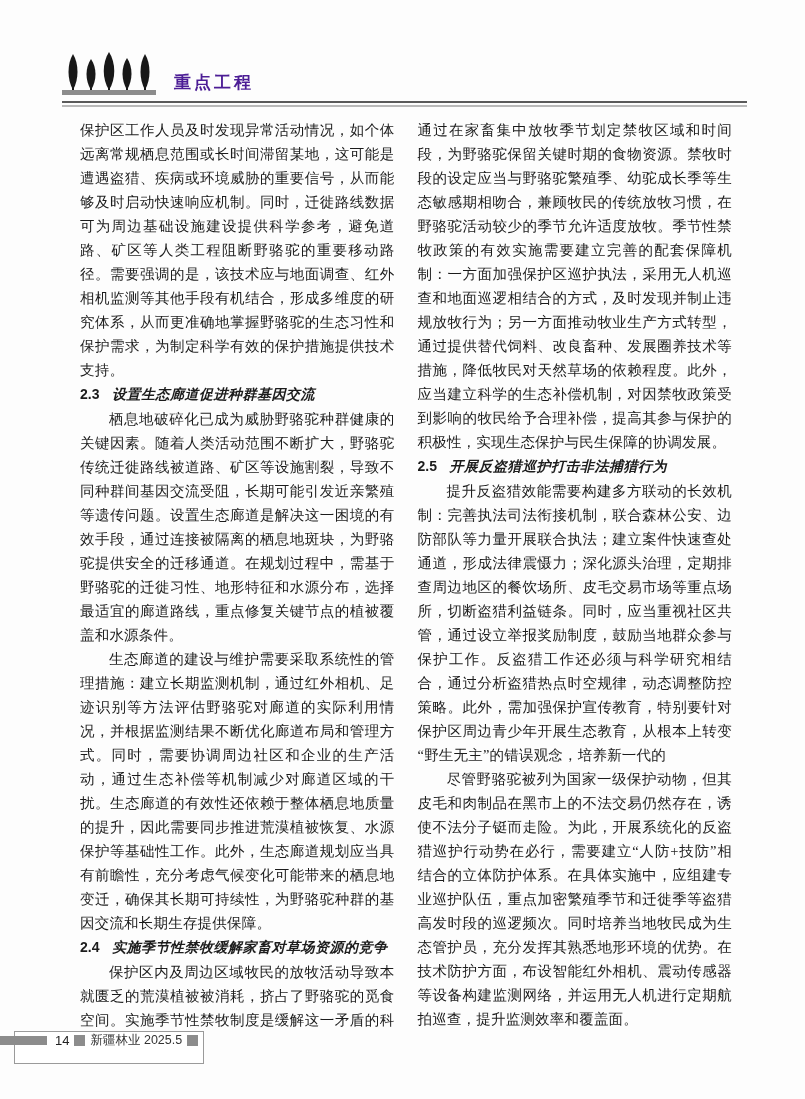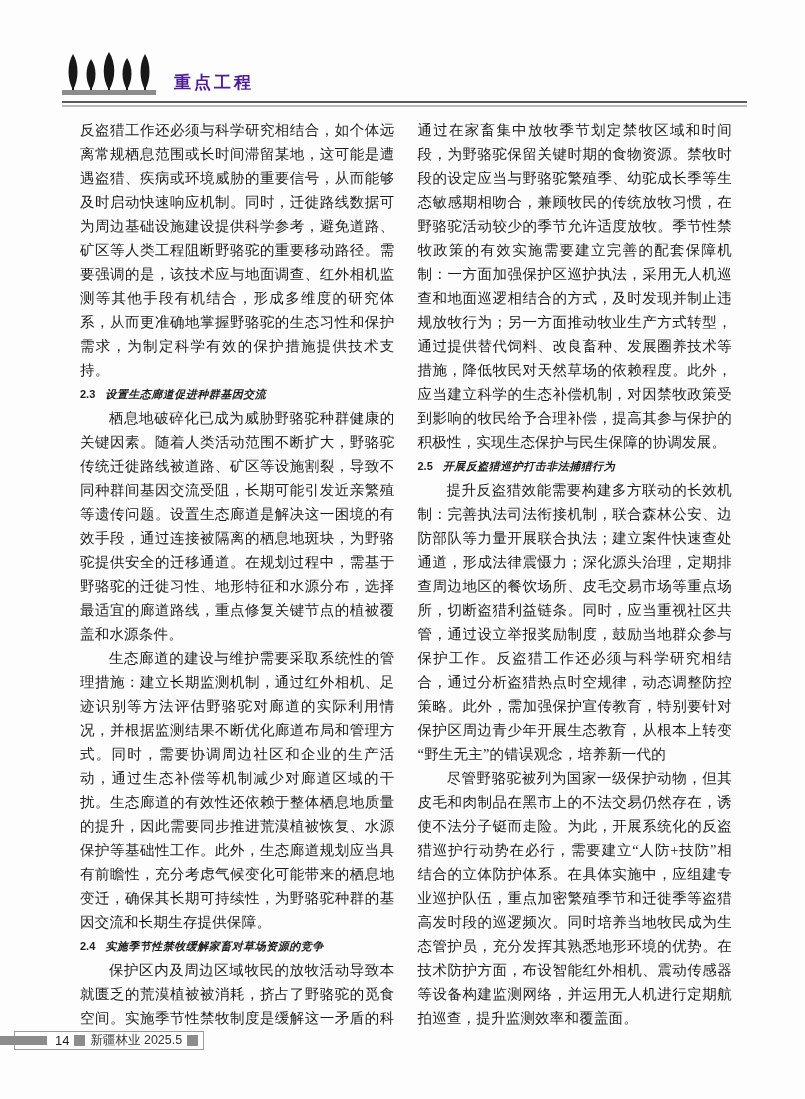--- a/index.html
+++ b/index.html
@@ -25,33 +25,33 @@
     position:absolute;top:118px;left:80px;right:73px;bottom:70px;
     display:flex;gap:23px;overflow:hidden;
   }
   .col{flex:1 1 0;min-width:0;}
   .para{
     margin:0;font-size:14.5px;line-height:24px;text-align:justify;
     letter-spacing:0.2px;
   }
   .para.indent{text-indent:2em;}
   .heading{
-    margin:0;font-size:11px;line-height:24px;font-weight:bold;
+    margin:0;font-size:14px;line-height:24px;font-weight:bold;
   }
   .heading .hnum{
     font-family:"Liberation Sans","DejaVu Sans",sans-serif;
     font-style:normal;margin-right:0.9em;
   }
   .heading .htitle{font-style:italic;letter-spacing:0.5px;}
   
   .footer{position:absolute;left:0;top:1031px;height:17px;width:805px;}
   .footer-box{
     position:absolute;left:14px;top:0;height:17px;
     border:1px solid #9a9a9a;background:#fff;
-    display:flex;align-items:center;padding:0 5px 0 40px;gap:5px;
+    display:flex;align-items:center;padding:0 5px 14px 40px;gap:5px;
     font-family:"Liberation Sans","DejaVu Sans",sans-serif;
     font-size:12.5px;color:#333;
   }
   .footer-bleed{
     position:absolute;left:0;top:5px;width:47px;height:9px;background:#8c8c8c;
   }
   .page-number{font-size:13px;color:#222;}
   .sq{width:11px;height:11px;background:#8c8c8c;display:inline-block;flex:0 0 auto;}
   .journal-name{white-space:nowrap;}
 </style>
@@ -78,21 +78,21 @@
     <span class="section-label">重点工程</span>
   </div>
   <div class="header-rule">
     <div class="r1"></div>
       <div class="r2"></div>
   </div>
 </div>
 
 <div class="cols">
   <div class="col" id="col-left">
-      <p class="para">反盗猎工作还必须与科学研究相结合，如个体远离常规栖息范围或长时间滞留某地，这可能是遭遇盗猎、疾病或环境威胁的重要信号，从而能够及时启动快速响应机制。同时，迁徙路线数据可为周边基础设施建设提供科学参考，避免道路、矿区等人类工程阻断野骆驼的重要移动路径。需要强调的是，该技术应与地面调查、红外相机监测等其他手段有机结合，形成多维度的研究体系，从而更准确地掌握野骆驼的生态习性和保护需求，为制定科学有效的保护措施提供技术支持。</p>
+      <p class="para">保护区工作人员及时发现异常活动情况，如个体远离常规栖息范围或长时间滞留某地，这可能是遭遇盗猎、疾病或环境威胁的重要信号，从而能够及时启动快速响应机制。同时，迁徙路线数据可为周边基础设施建设提供科学参考，避免道路、矿区等人类工程阻断野骆驼的重要移动路径。需要强调的是，该技术应与地面调查、红外相机监测等其他手段有机结合，形成多维度的研究体系，从而更准确地掌握野骆驼的生态习性和保护需求，为制定科学有效的保护措施提供技术支持。</p>
       <p class="heading"><span class="hnum">2.3</span><span class="htitle">设置生态廊道促进种群基因交流</span></p>
       <p class="para indent">栖息地破碎化已成为威胁野骆驼种群健康的关键因素。随着人类活动范围不断扩大，野骆驼传统迁徙路线被道路、矿区等设施割裂，导致不同种群间基因交流受阻，长期可能引发近亲繁殖等遗传问题。设置生态廊道是解决这一困境的有效手段，通过连接被隔离的栖息地斑块，为野骆驼提供安全的迁移通道。在规划过程中，需基于野骆驼的迁徙习性、地形特征和水源分布，选择最适宜的廊道路线，重点修复关键节点的植被覆盖和水源条件。</p>
       <p class="para indent">生态廊道的建设与维护需要采取系统性的管理措施：建立长期监测机制，通过红外相机、足迹识别等方法评估野骆驼对廊道的实际利用情况，并根据监测结果不断优化廊道布局和管理方式。同时，需要协调周边社区和企业的生产活动，通过生态补偿等机制减少对廊道区域的干扰。生态廊道的有效性还依赖于整体栖息地质量的提升，因此需要同步推进荒漠植被恢复、水源保护等基础性工作。此外，生态廊道规划应当具有前瞻性，充分考虑气候变化可能带来的栖息地变迁，确保其长期可持续性，为野骆驼种群的基因交流和长期生存提供保障。</p>
       <p class="heading"><span class="hnum">2.4</span><span class="htitle">实施季节性禁牧缓解家畜对草场资源的竞争</span></p>
       <p class="para indent">保护区内及周边区域牧民的放牧活动导致本就匮乏的荒漠植被被消耗，挤占了野骆驼的觅食空间。实施季节性禁牧制度是缓解这一矛盾的科学举措，</p>
     </div>
   <div class="col" id="col-right">
       <p class="para">通过在家畜集中放牧季节划定禁牧区域和时间段，为野骆驼保留关键时期的食物资源。禁牧时段的设定应当与野骆驼繁殖季、幼驼成长季等生态敏感期相吻合，兼顾牧民的传统放牧习惯，在野骆驼活动较少的季节允许适度放牧。季节性禁牧政策的有效实施需要建立完善的配套保障机制：一方面加强保护区巡护执法，采用无人机巡查和地面巡逻相结合的方式，及时发现并制止违规放牧行为；另一方面推动牧业生产方式转型，通过提供替代饲料、改良畜种、发展圈养技术等措施，降低牧民对天然草场的依赖程度。此外，应当建立科学的生态补偿机制，对因禁牧政策受到影响的牧民给予合理补偿，提高其参与保护的积极性，实现生态保护与民生保障的协调发展。</p>
       <p class="heading"><span class="hnum">2.5</span><span class="htitle">开展反盗猎巡护打击非法捕猎行为</span></p>
       <p class="para indent">提升反盗猎效能需要构建多方联动的长效机制：完善执法司法衔接机制，联合森林公安、边防部队等力量开展联合执法；建立案件快速查处通道，形成法律震慑力；深化源头治理，定期排查周边地区的餐饮场所、皮毛交易市场等重点场所，切断盗猎利益链条。同时，应当重视社区共管，通过设立举报奖励制度，鼓励当地群众参与保护工作。反盗猎工作还必须与科学研究相结合，通过分析盗猎热点时空规律，动态调整防控策略。此外，需加强保护宣传教育，特别要针对保护区周边青少年开展生态教育，从根本上转变“野生无主”的错误观念，培养新一代的</p>

